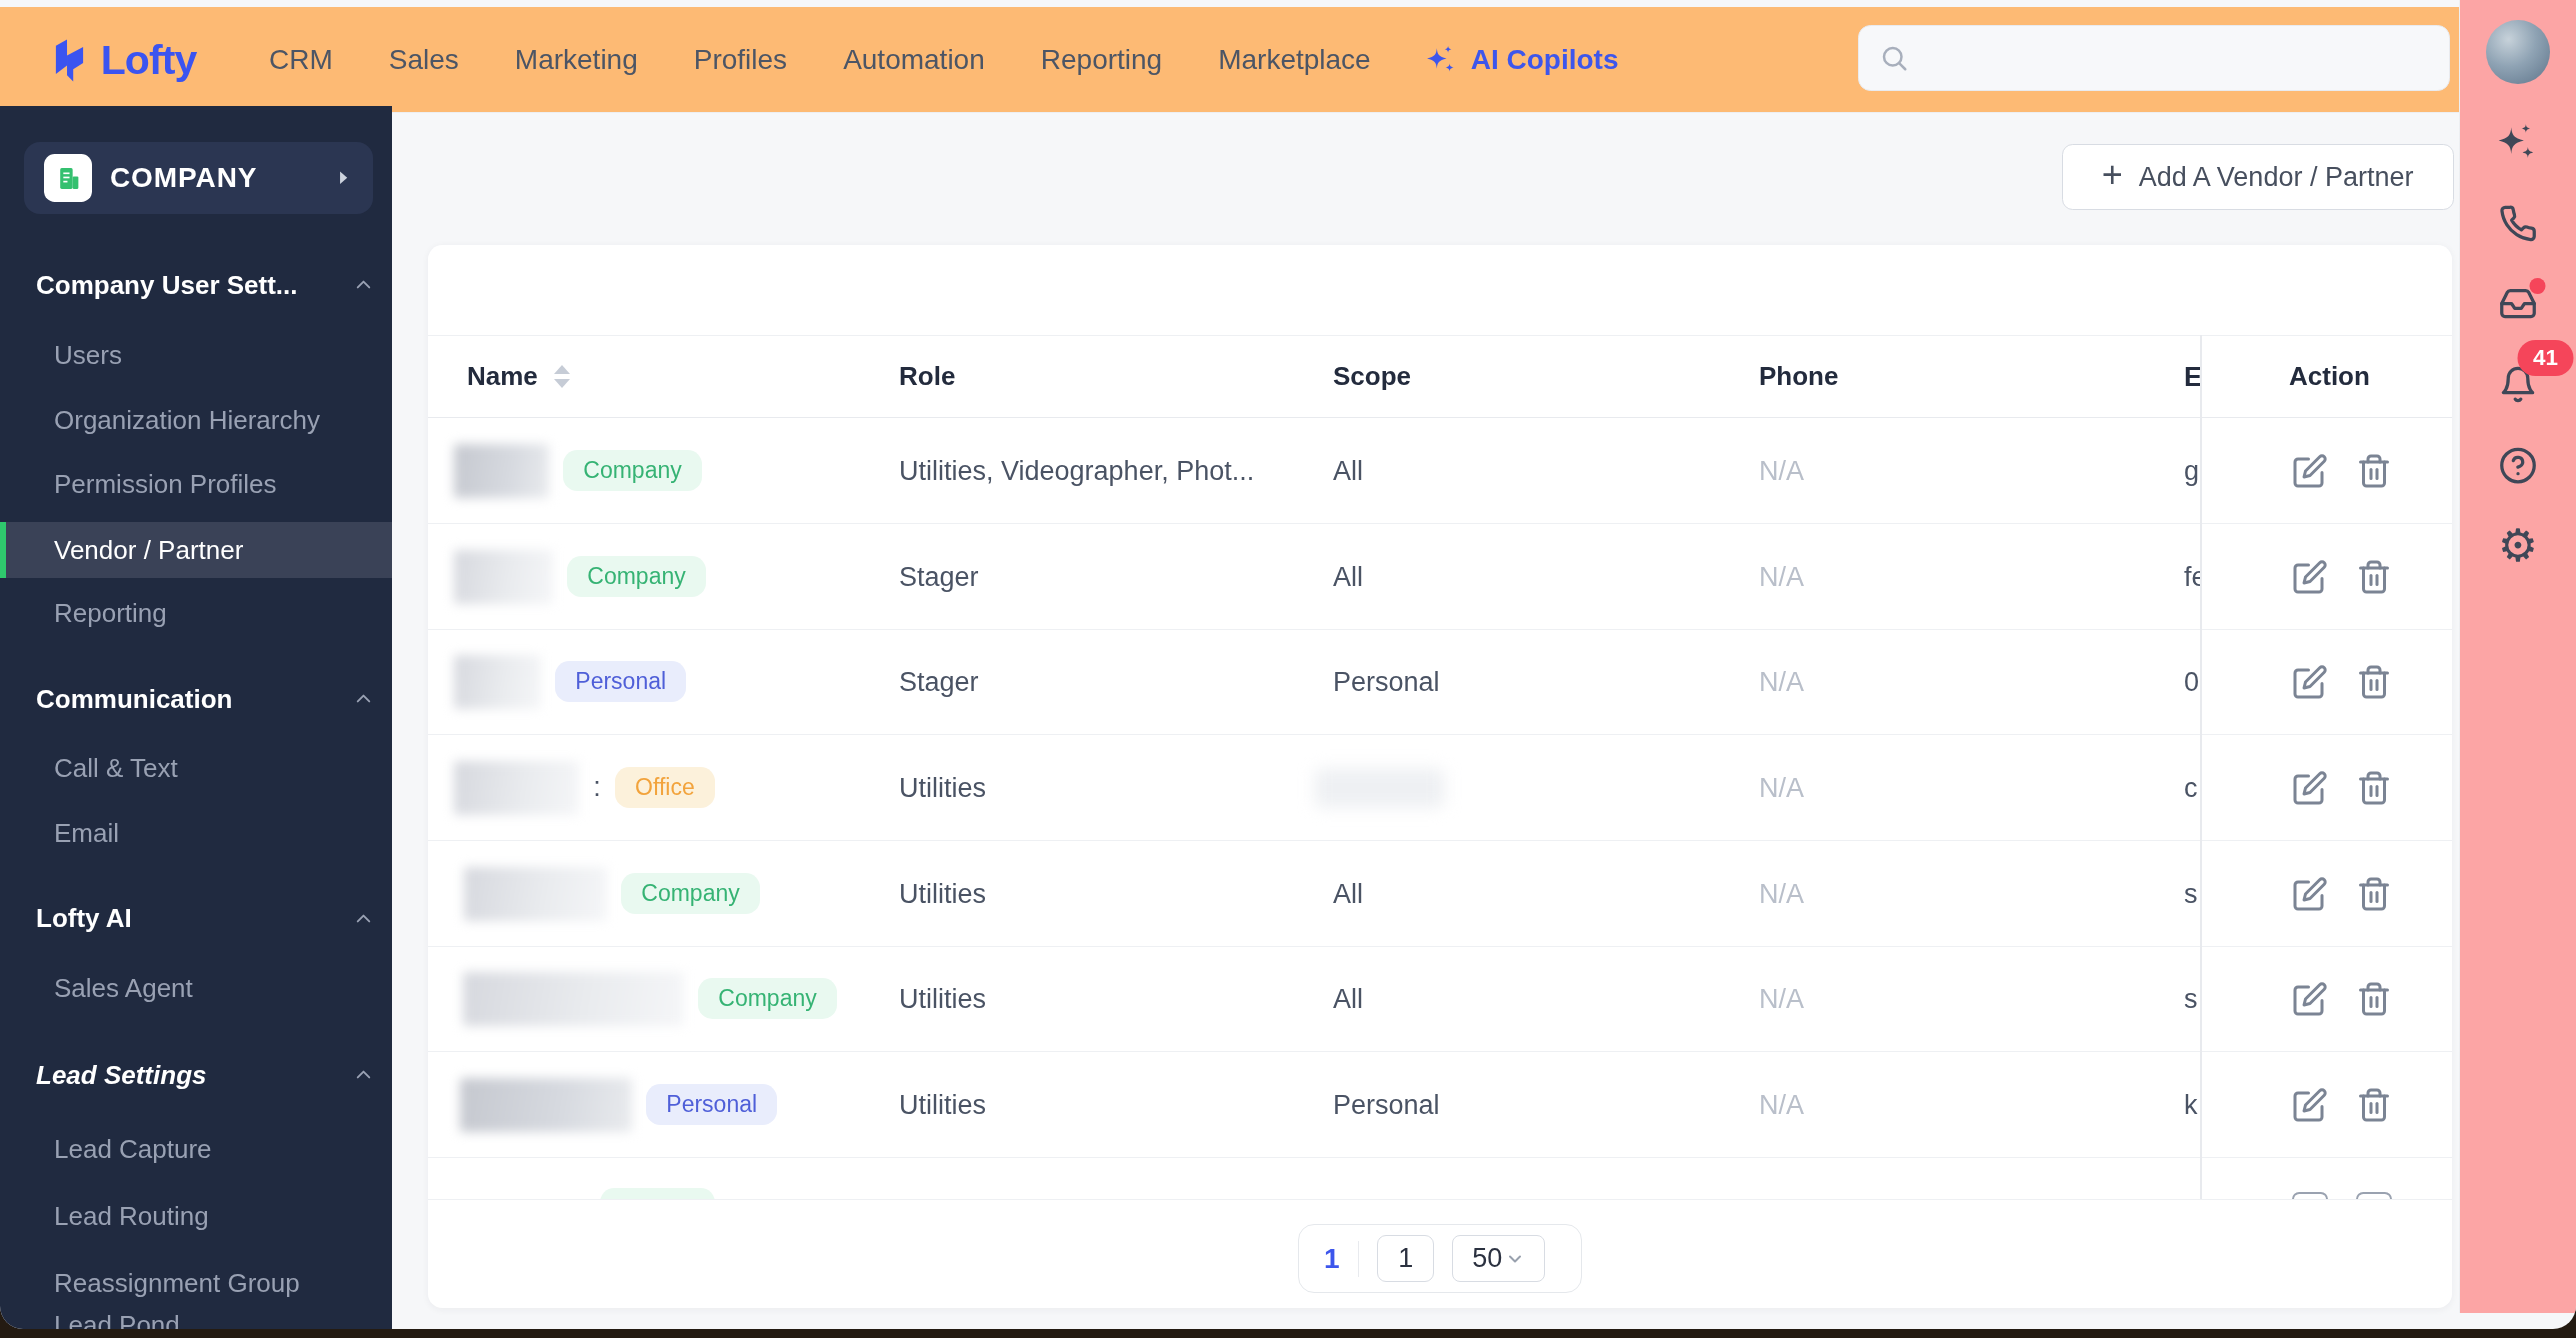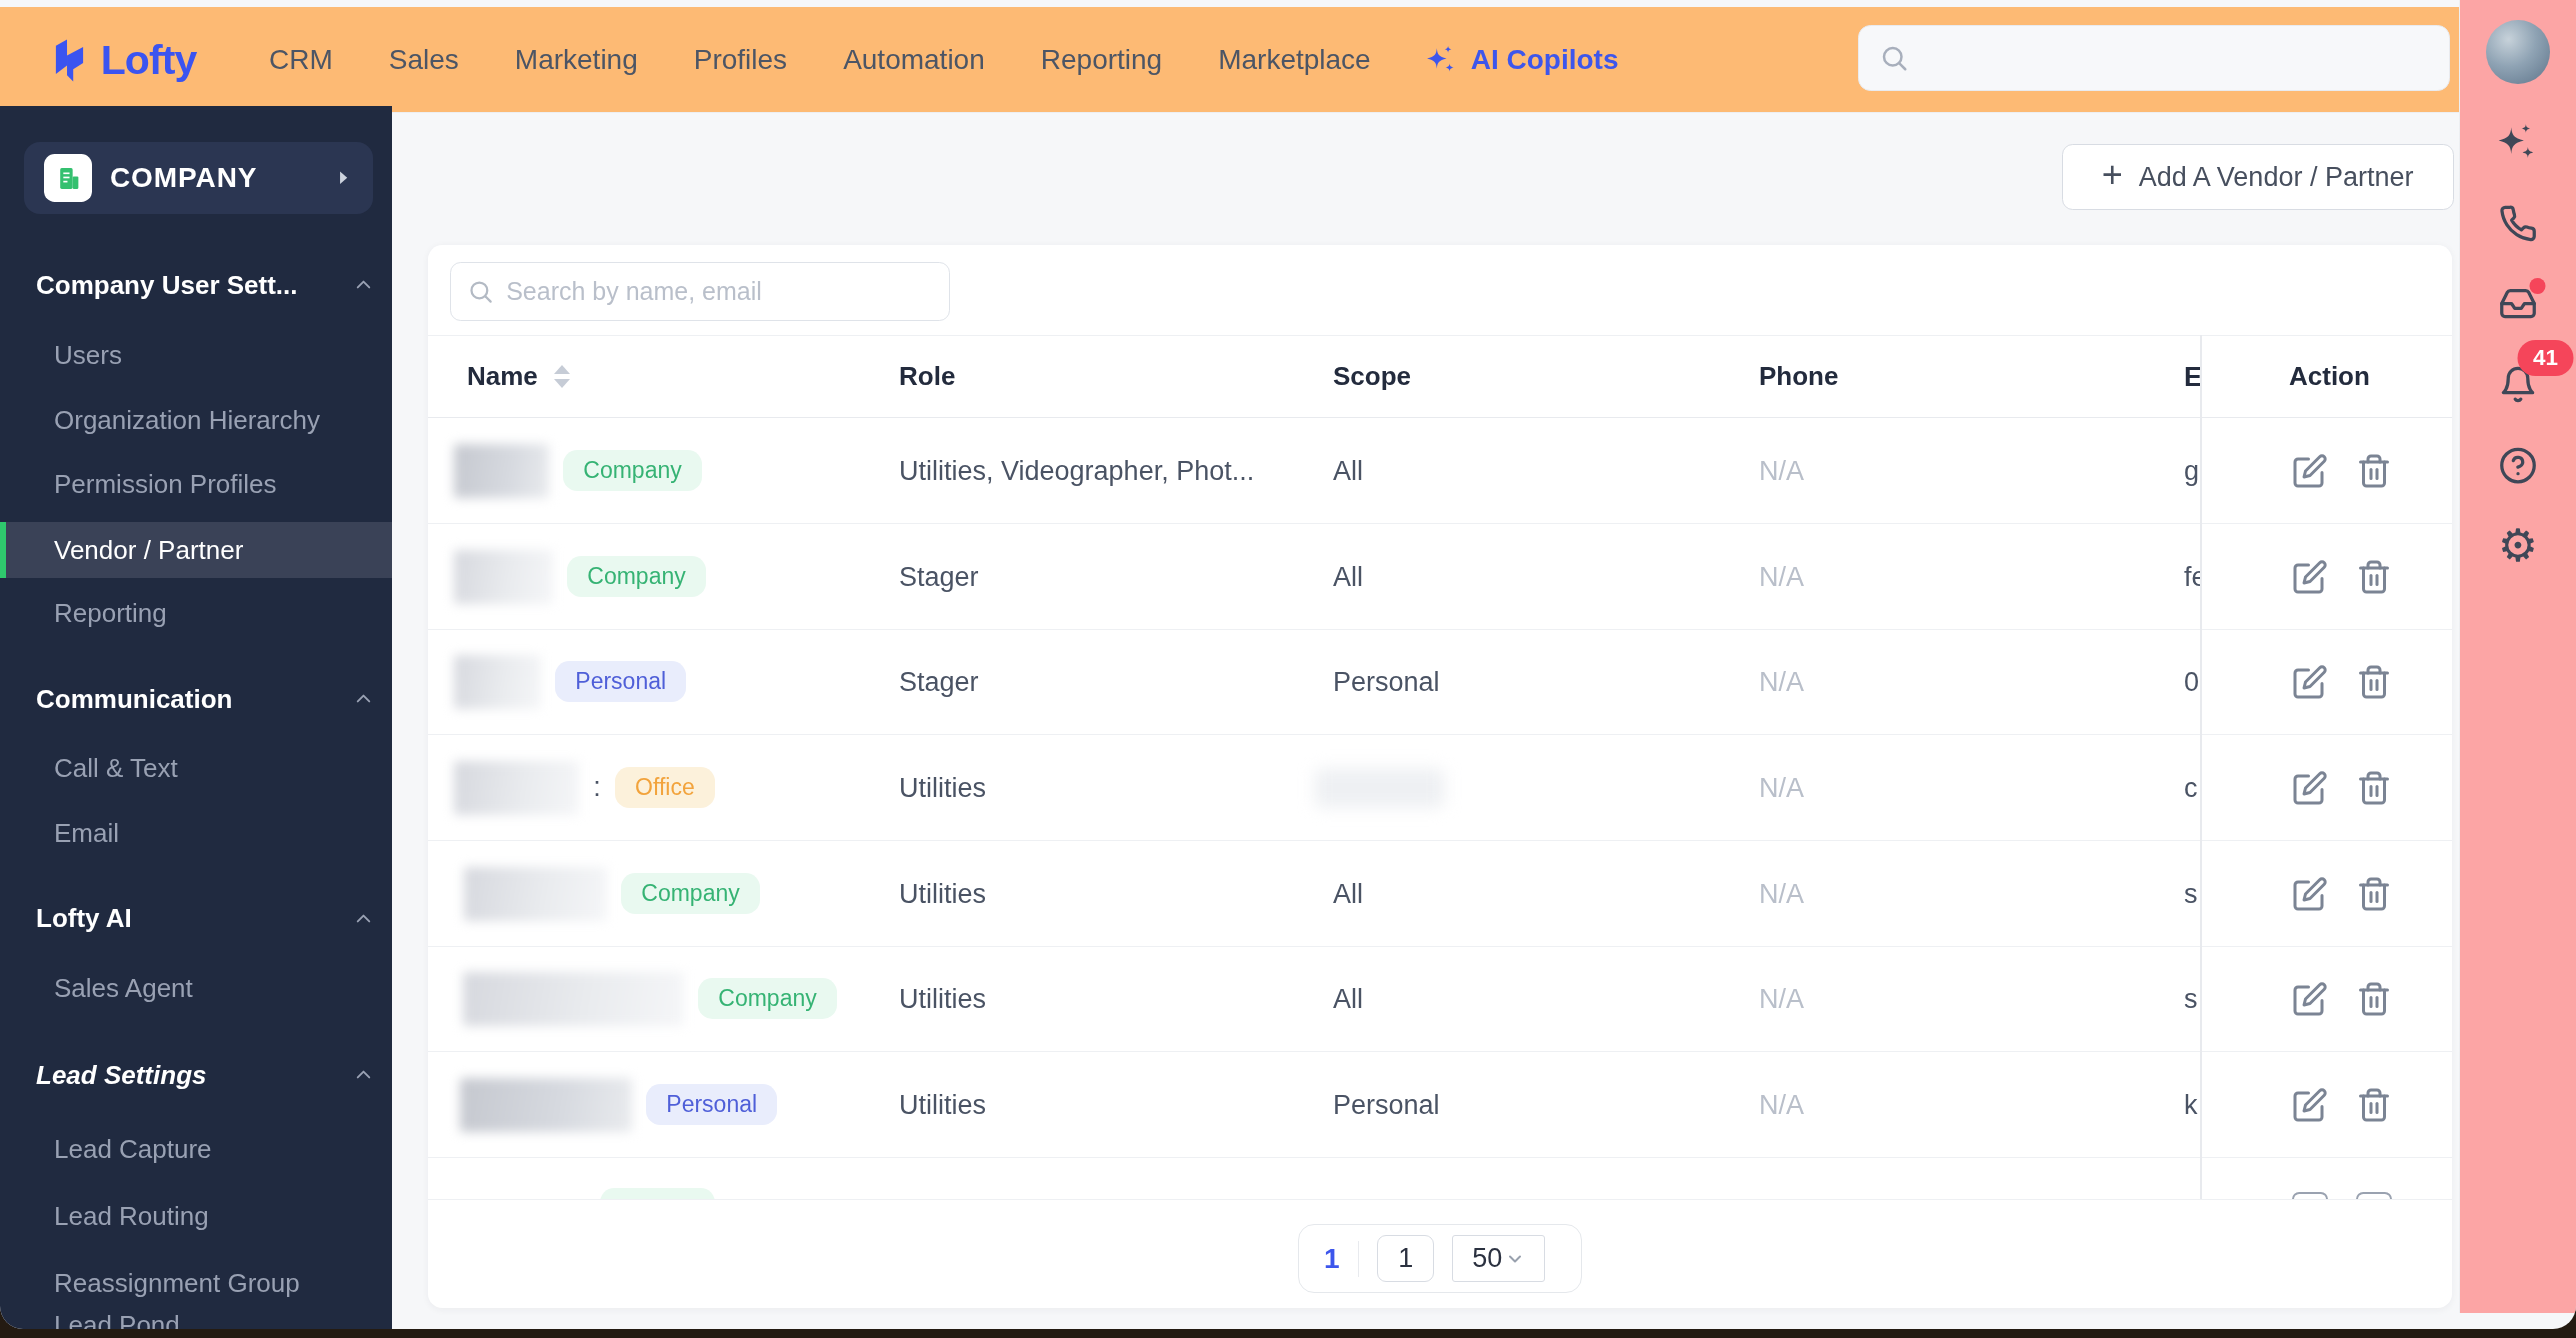--- a/index.html
+++ b/index.html
@@ -90,21 +90,21 @@
   .partial-badge{position:absolute;left:172px;top:30px;width:115px;height:39px;border-radius:14.3px;background:var(--badge-company-bg,#E9F9F0);}
   .nub{position:absolute;top:34px;width:36px;height:10.7px;border:2.7px solid #9aa2b0;border-bottom:none;border-radius:7.2px 7.2px 0 0;box-sizing:border-box;}
 
   .pg-area{position:absolute;left:0;right:0;top:954px;bottom:0;border-top:1.8px solid #eef0f3;}
   .pg-pill{position:absolute;left:870px;top:24px;width:284px;height:69px;border:1.8px solid #e5e8ec;border-radius:16px;box-sizing:border-box;
            display:flex;align-items:center;padding:0 25px;gap:18px;background:#fff;}
   .pg-current{color:var(--accent-blue,#3D56EC);font-size:28px;font-weight:700;cursor:pointer;}
   .pg-sep{width:1.8px;height:36px;background:#e8eaee;}
   .pg-input{width:57px;height:47px;border:1.8px solid #d8dce3;border-radius:9px;box-sizing:border-box;text-align:center;font-size:27px;
             color:#2b3140;outline:none;font-family:inherit;}
-  .pg-select{width:93px;height:47px;border:1.8px solid #d8dce3;border-radius:3px;box-sizing:border-box;display:flex;align-items:center;
+  .pg-select{width:93px;height:47px;border:1.8px solid #d8dce3;border-radius:8px;box-sizing:border-box;display:flex;align-items:center;
              justify-content:center;gap:3px;font-size:27px;color:#2b3140;cursor:pointer;}
   .pg-select svg{width:20px;height:20px;color:#98a0ad;}
 </style>
 </head>
 <body>
 
 <div class="stage">
   <div class="app">
 
     <header class="topbar">
@@ -236,27 +236,20 @@
         </div>
     </aside>
 
     <main class="main">
       <div class="add-btn">
         <span class="plus">+</span>
         <span>Add A Vendor / Partner</span>
       </div>
 
       <section class="card">
-        <div class="searchbox">
-          <svg width="27" height="27" viewBox="0 0 24 24" fill="none" stroke="#b3bac4" stroke-width="2" stroke-linecap="round">
-            <circle cx="11" cy="11" r="7"></circle>
-              <line x1="16.5" y1="16.5" x2="21" y2="21"></line>
-          </svg>
-          <input type="text" placeholder="Search by name, email" style="">
-        </div>
 
         <div class="thead">
           <div class="th" style="left:39px">
             <span>Name</span>
             <span class="sort">
                 <span class="up"></span>
                 <span class="dn"></span>
               </span>
           </div>
           <div class="th" style="left:471px">Role</div>

